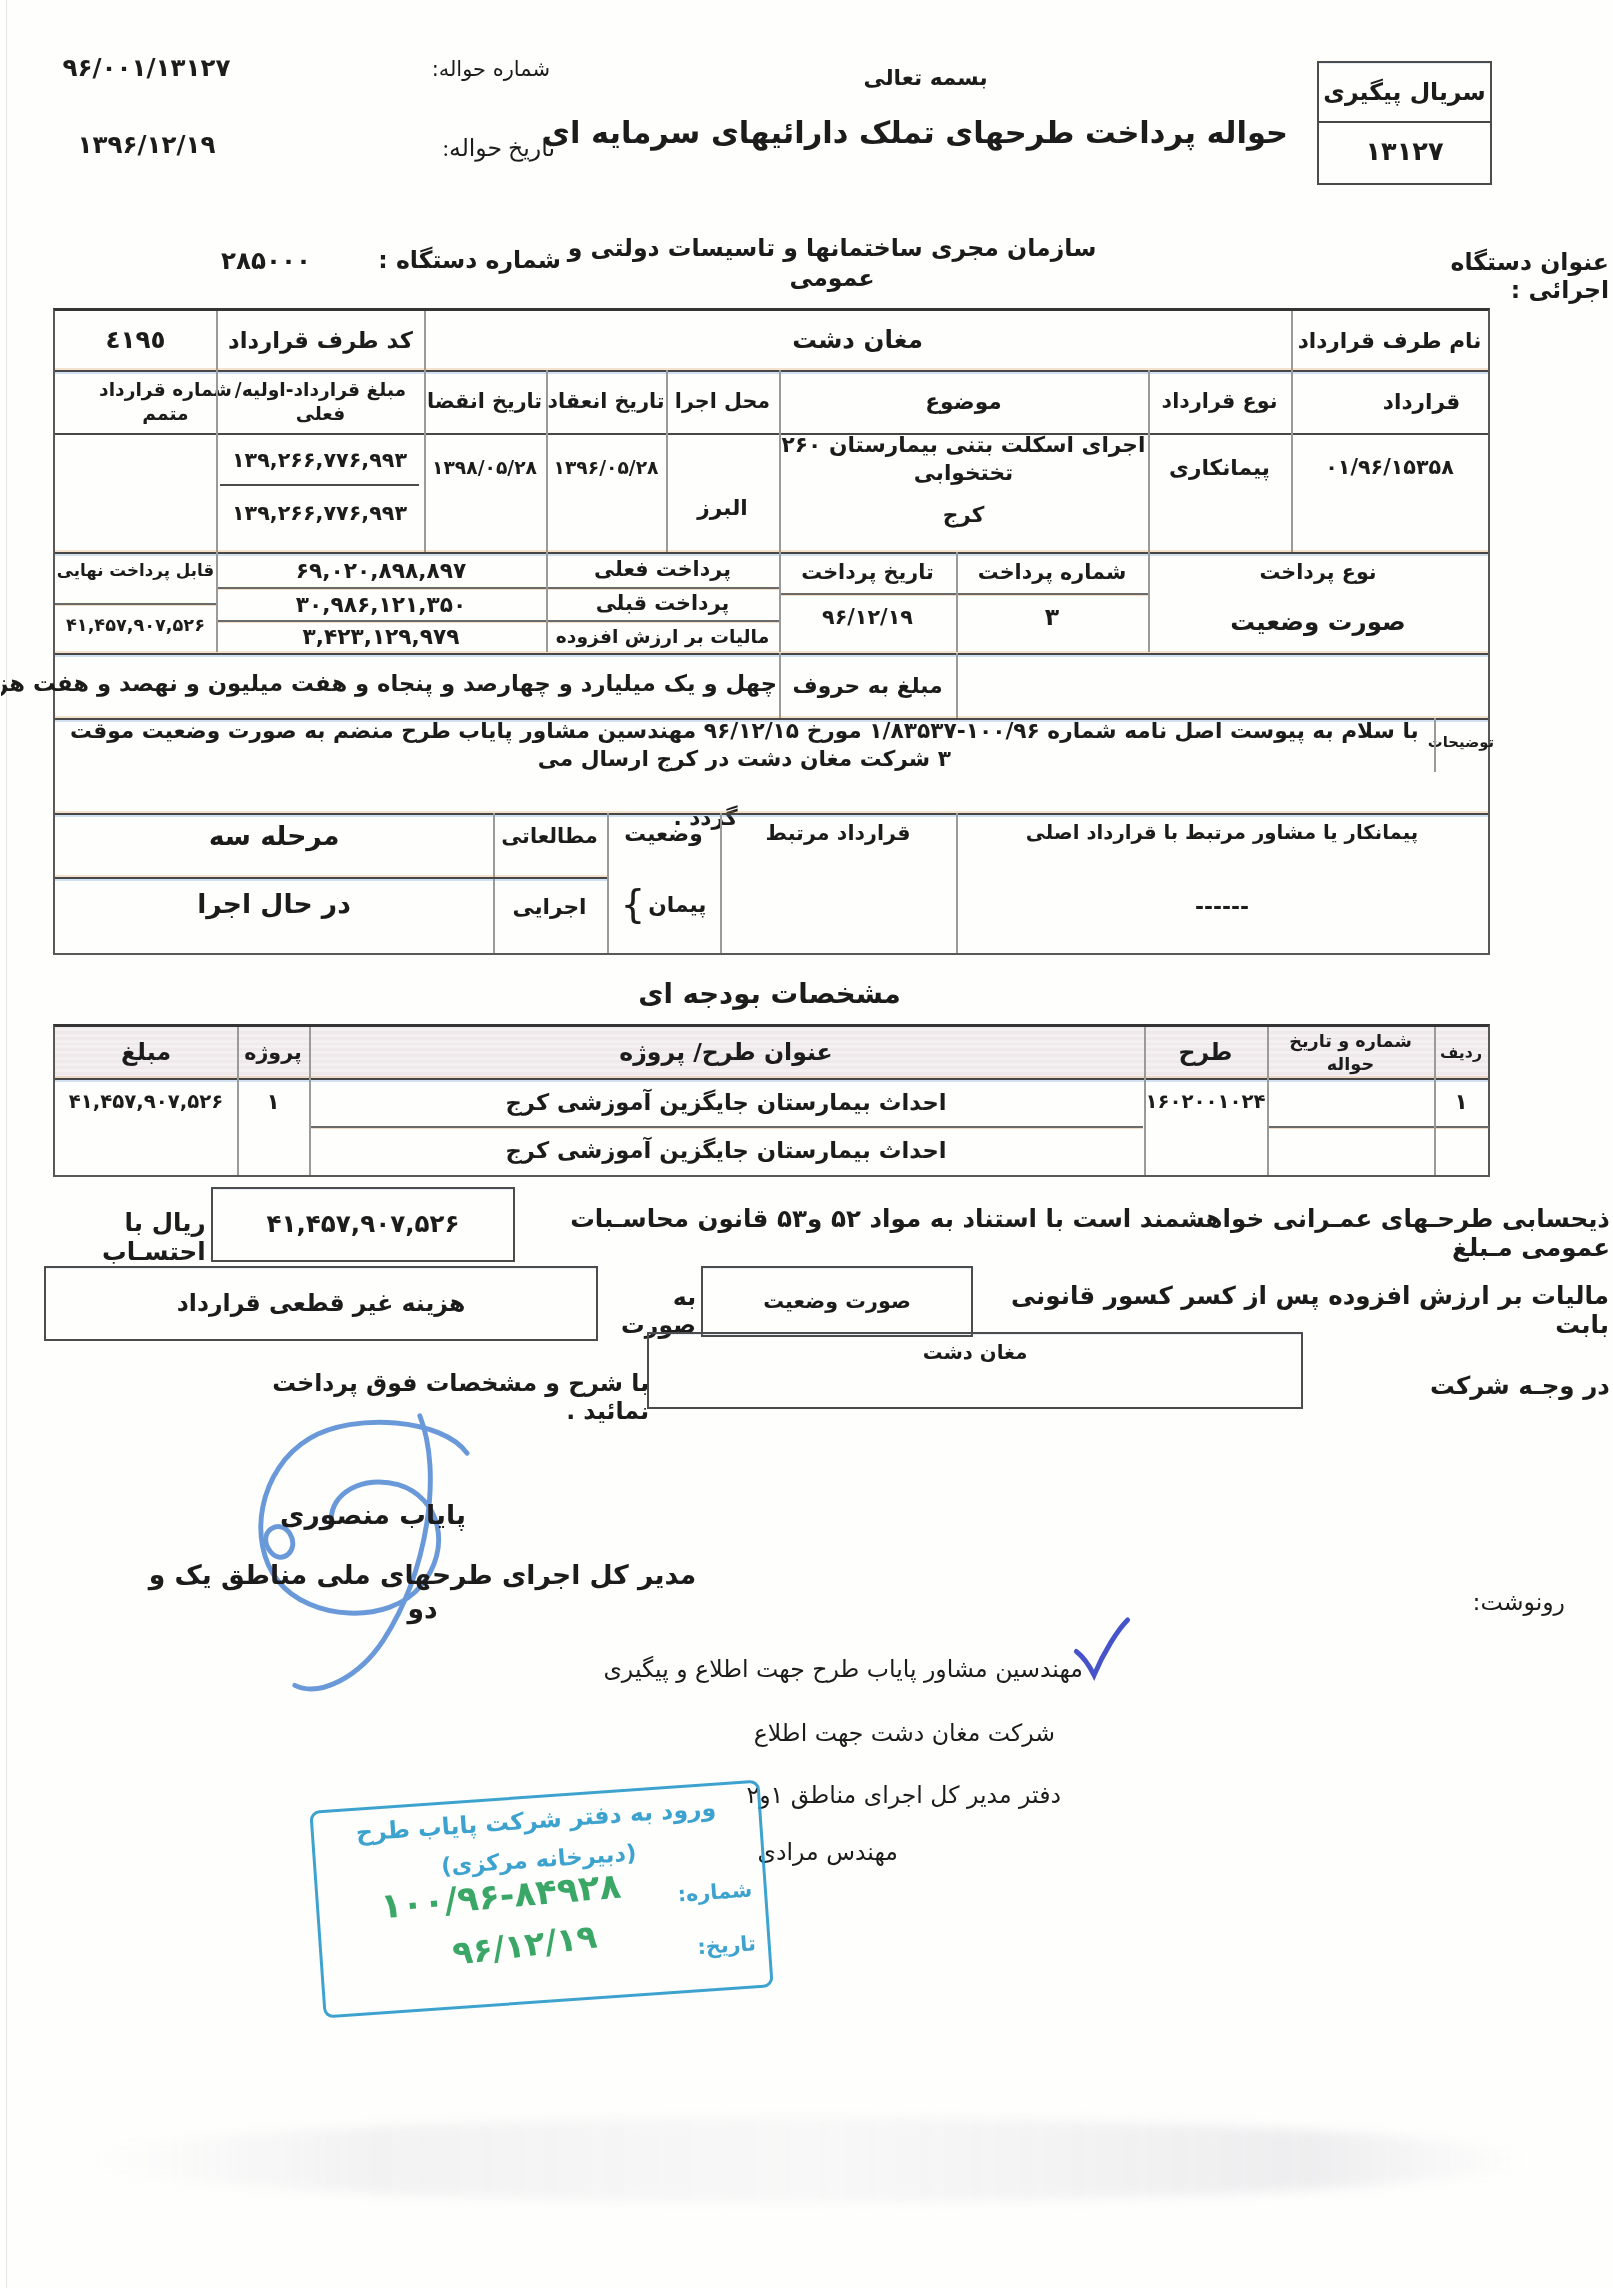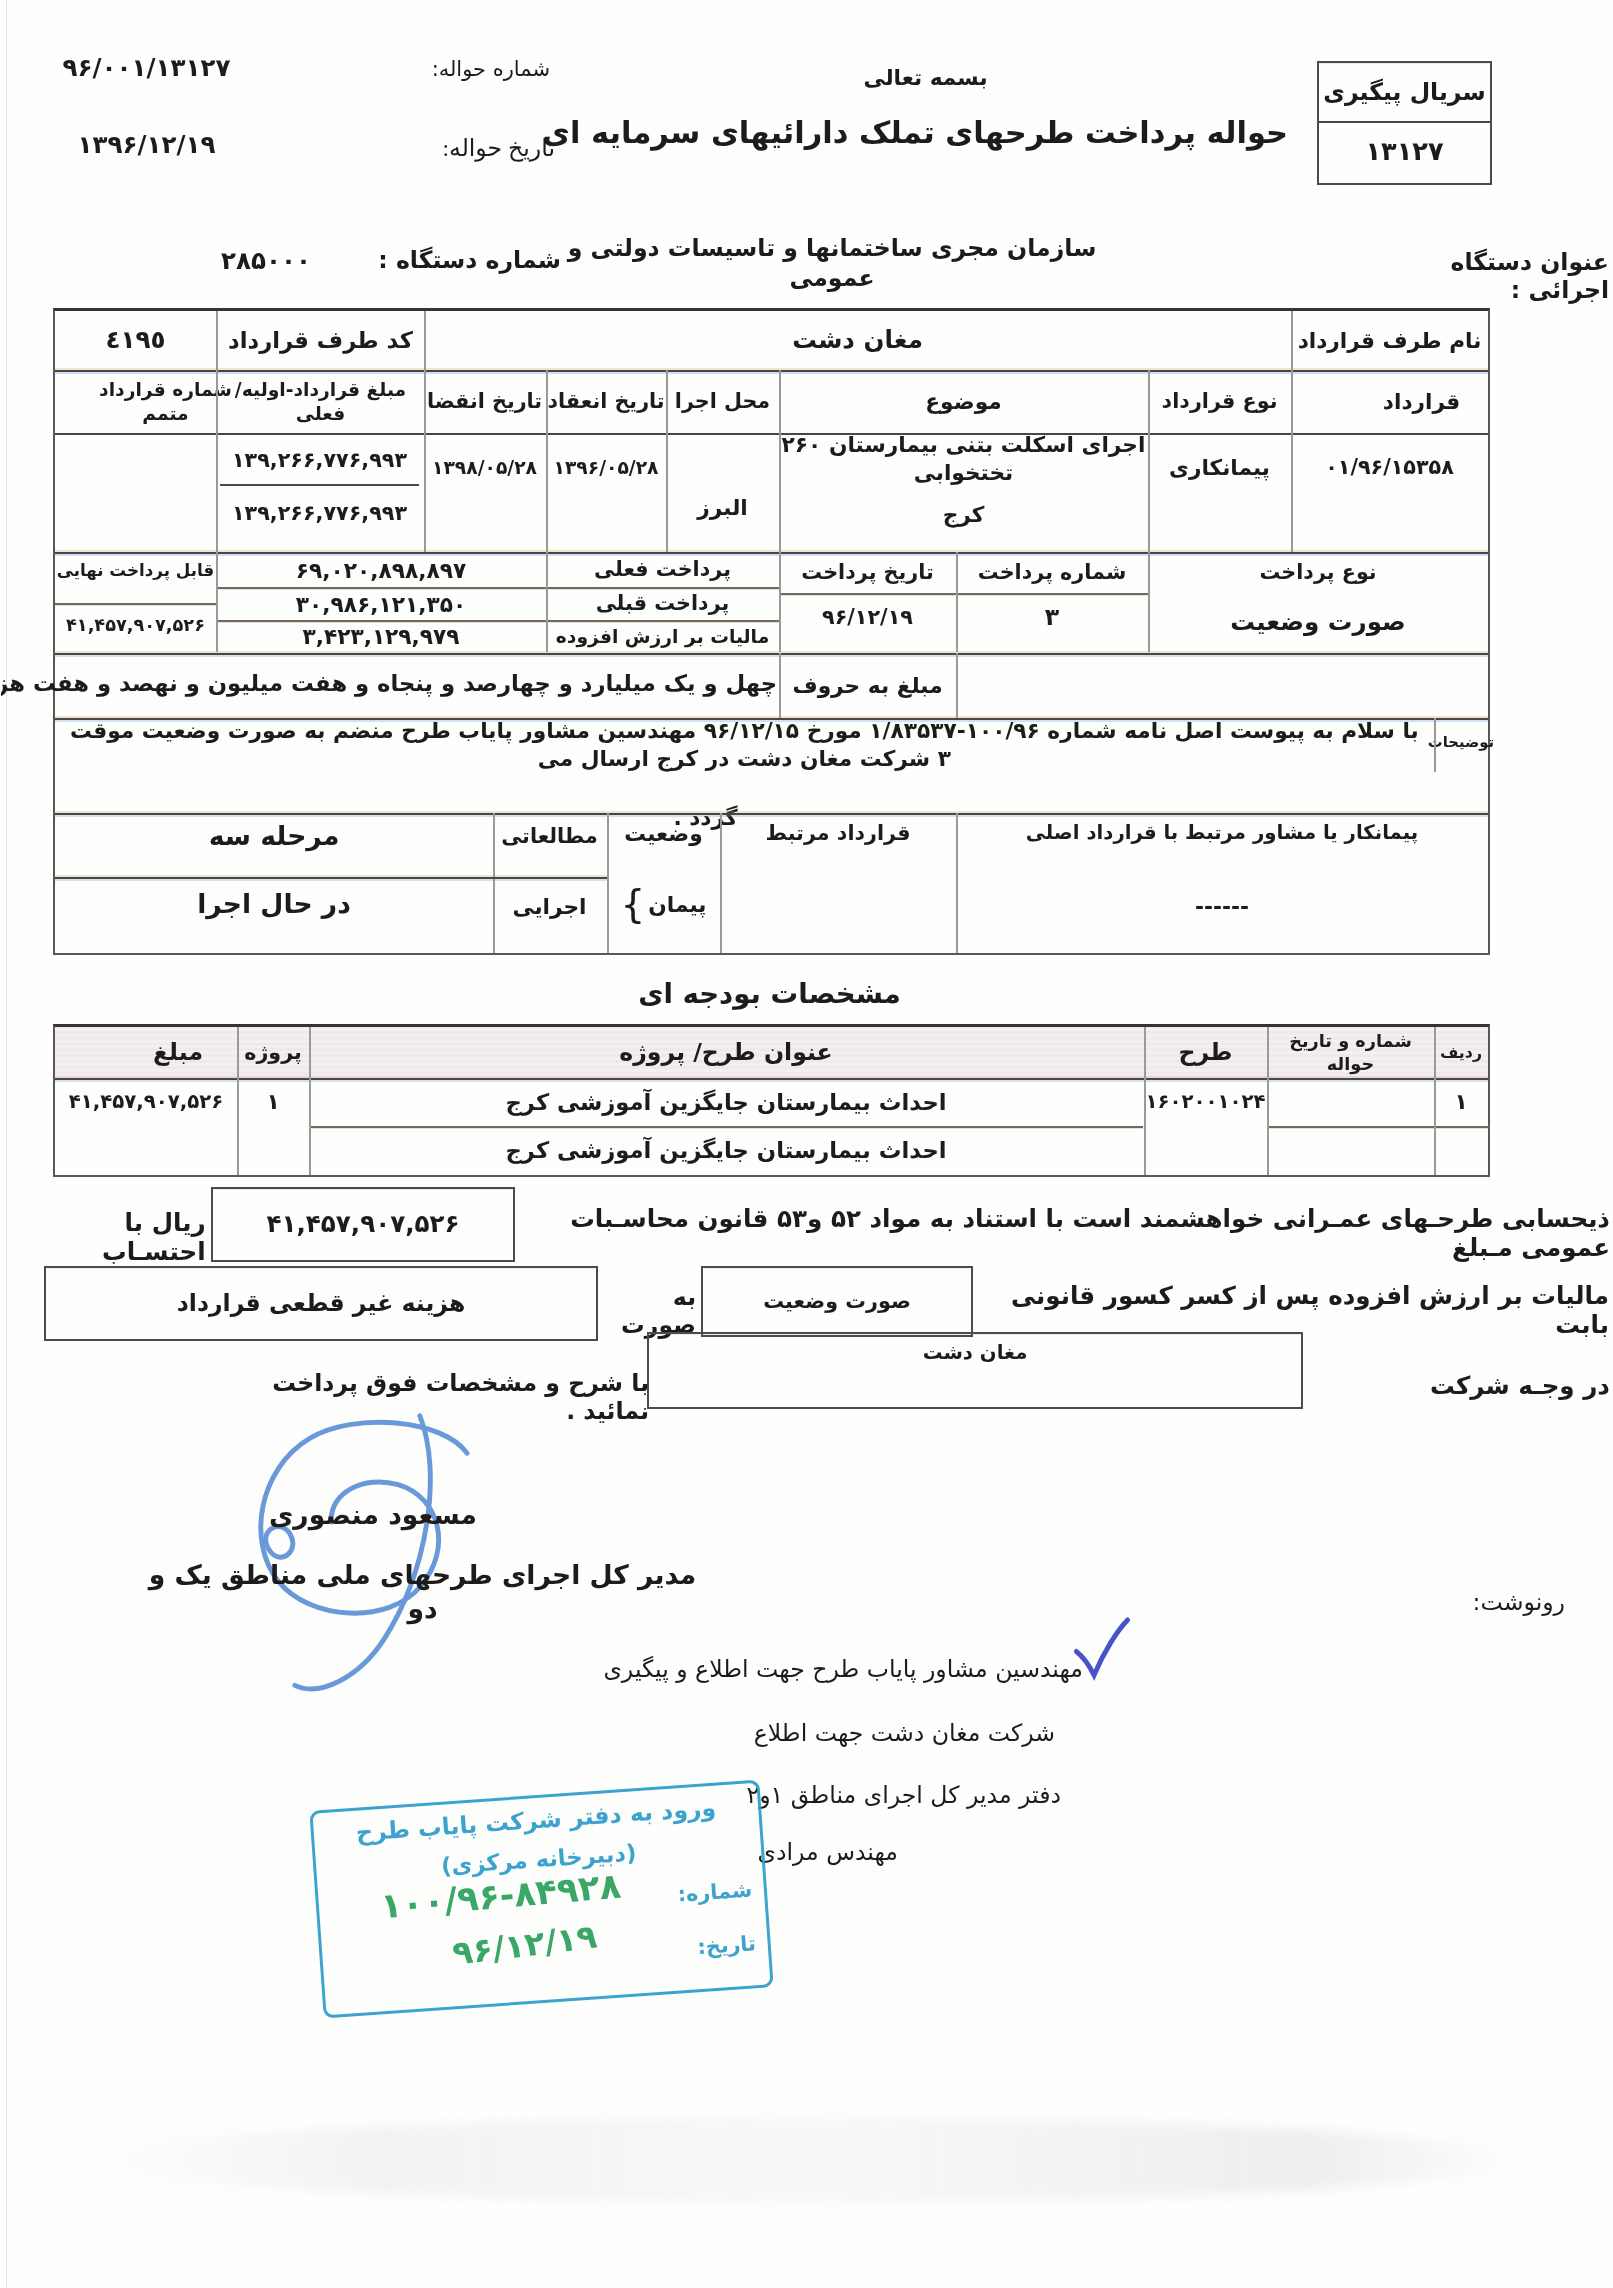--- a/index.html
+++ b/index.html
@@ -143,21 +143,21 @@
     <div class="vl" style="left:552px;top:502px;height:140px;"></div>
     <div class="vl" style="left:665px;top:502px;height:140px;"></div>
     <div class="vl" style="left:901px;top:502px;height:140px;"></div>
     <div class="hl fr" style="left:0;top:566px;width:552px;"></div>
   </div>
 
   <div class="c" style="left:54px;top:975px;width:1433px;height:39px;font-size:27.6px;">مشخصات بودجه ای</div>
 
   <div class="tbl" style="left:54px;top:1024px;width:1433px;height:148px;">
     <div class="abs hdrbg" style="left:0;top:0;width:1433px;height:51px;"></div>
-    <div class="c" style="left:0;top:0;width:182px;height:51px;font-size:23.6px;padding-left:32px;">مبلغ</div>
+    <div class="c" style="left:0;top:0;width:182px;height:51px;font-size:23.6px;">مبلغ</div>
     <div class="c" style="left:182px;top:0;width:72px;height:51px;font-size:20.7px;">پروژه</div>
     <div class="c" style="left:254px;top:0;width:834px;height:51px;font-size:23.6px;">عنوان طرح/ پروژه</div>
     <div class="c" style="left:1089px;top:0;width:123px;height:51px;font-size:23.6px;">طرح</div>
     <div class="c" style="left:1212px;top:0;width:167px;height:51px;font-size:17.7px;">شماره و تاریخ حواله</div>
     <div class="c" style="left:1379px;top:0;width:54px;height:51px;font-size:15.8px;">ردیف</div>
     <div class="hl fr" style="left:0;top:51px;width:1433px;"></div>
 
     <div class="c" style="left:0;top:51px;width:182px;height:48px;font-size:19.7px;">۴۱,۴۵۷,۹۰۷,۵۲۶</div>
     <div class="c" style="left:182px;top:51px;width:72px;height:48px;font-size:21.7px;">۱</div>
     <div class="c" style="left:254px;top:51px;width:834px;height:48px;font-size:22.7px;">احداث بیمارستان جایگزین آموزشی کرج</div>
@@ -195,21 +195,21 @@
   </div>
   <div class="abs rtl" style="left:236px;top:1369px;width:414px;font-size:23.6px;font-weight:700;text-align:right;">با شرح و مشخصات فوق پرداخت نمائید .</div>
 
   <svg class="abs" style="left:163px;top:1404px;" width="374" height="305" viewBox="0 0 380 310">
     <g fill="none" stroke="var(--ink-blue)" stroke-width="5" stroke-linecap="round" opacity="0.9">
       <path d="M310,50 C285,15 195,8 150,35 C98,66 86,140 118,180 C150,220 230,225 263,185 C295,147 283,95 240,82 C205,72 170,90 172,120"></path>
       <path d="M262,12 C285,70 270,170 225,240 C200,278 160,298 135,286"></path>
       <path d="M110,150 C95,130 120,115 130,132 C140,148 122,165 110,150"></path>
     </g>
   </svg>
-  <div class="c" style="left:251px;top:1495px;width:246px;height:39px;font-size:26.6px;">مسعود منصوری</div>
+  <div class="c" style="left:251px;top:1495px;width:246px;height:39px;font-size:26.6px;">پایاب منصوری</div>
   <div class="c" style="left:138px;top:1571px;width:571px;height:41px;font-size:26.6px;">مدیر کل اجرای طرحهای ملی مناطق یک و دو</div>
 
   <div class="abs rtl" style="left:1428px;top:1588px;width:138px;font-size:23.6px;">رونوشت:</div>
   <svg class="abs" style="left:1069px;top:1614px;" width="64" height="69" viewBox="0 0 60 70">
     <path d="M6,38 C14,44 20,54 24,62 C34,38 48,16 58,6" fill="none" stroke="var(--check-blue)" stroke-width="5" stroke-linecap="round"></path>
   </svg>
   <div class="abs rtl" style="right:530px;top:1655px;font-size:23.6px;text-align:right;">مهندسین مشاور پایاب طرح جهت اطلاع و پیگیری</div>
   <div class="abs rtl" style="right:558px;top:1719px;font-size:23.6px;text-align:right;">شرکت مغان دشت جهت اطلاع</div>
   <div class="abs rtl" style="right:552px;top:1781px;font-size:23.6px;text-align:right;">دفتر مدیر کل اجرای مناطق ۱و۲</div>
   <div class="abs rtl" style="right:715px;top:1838px;font-size:23.6px;text-align:right;">مهندس مرادی</div>

